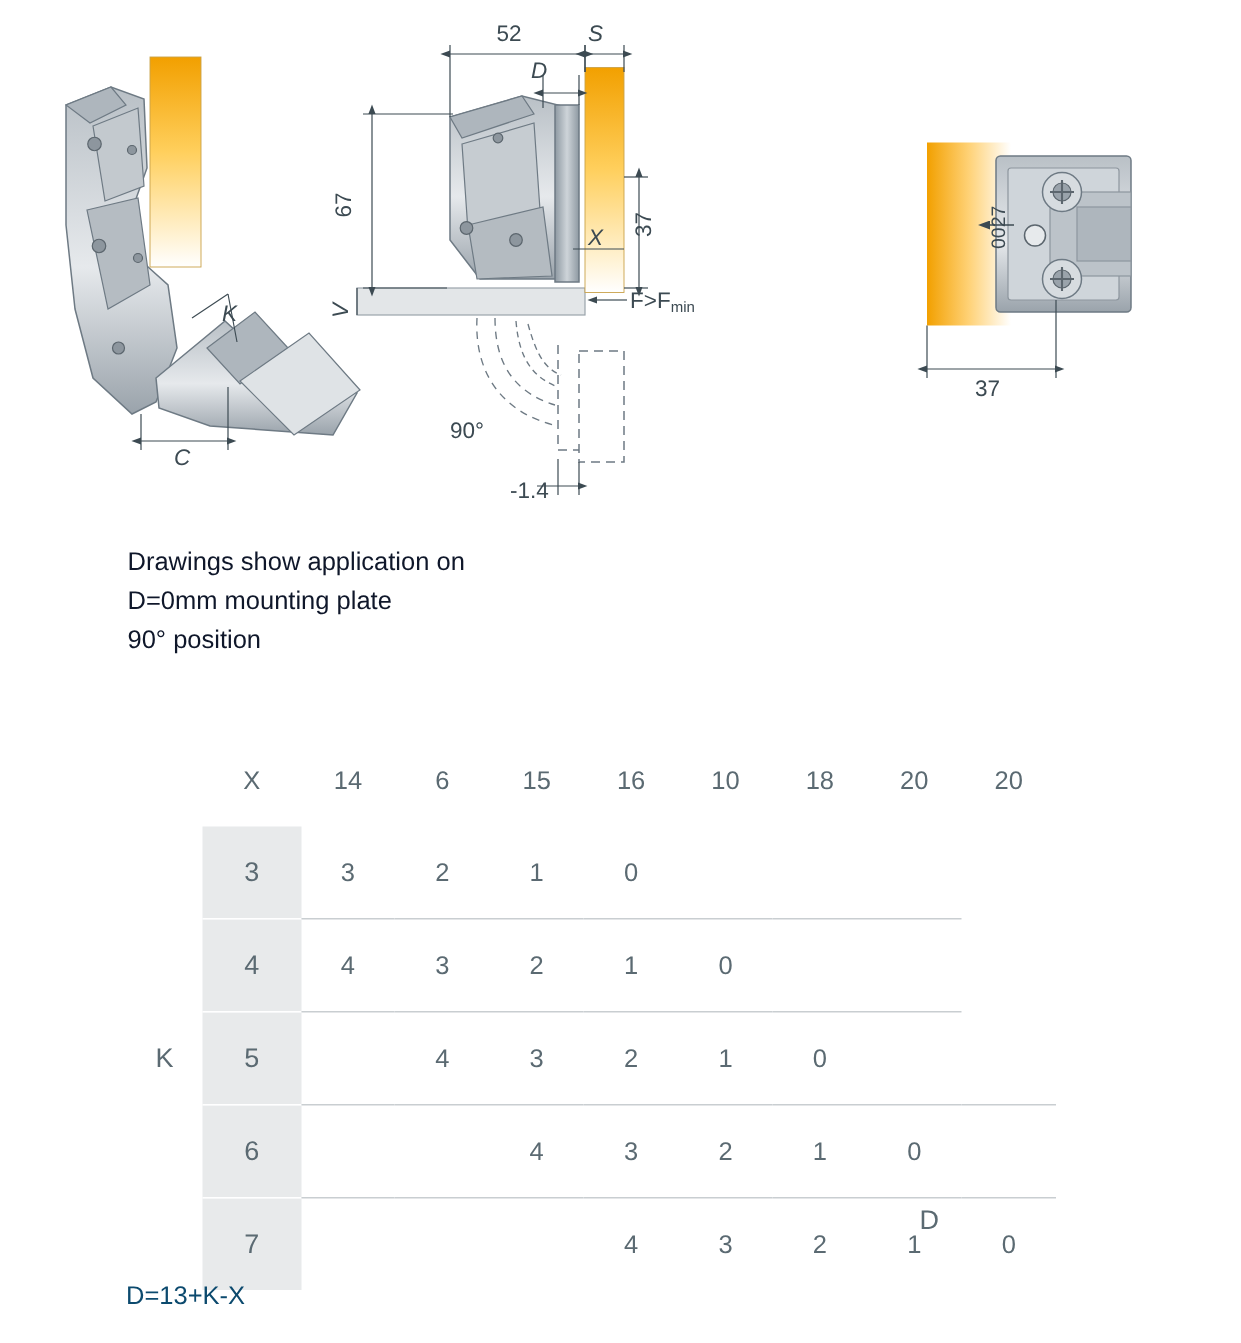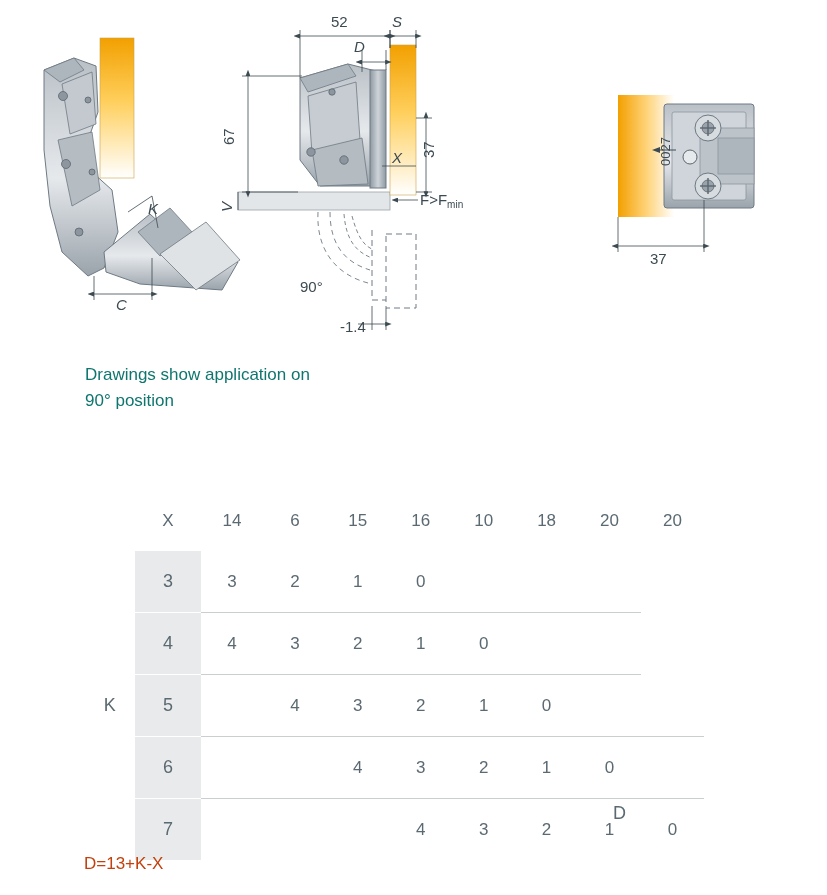--- a/index.html
+++ b/index.html
@@ -43,21 +43,21 @@
   .dimtxt.ital { font-style: italic; }
 
   
   .notes {
     position: absolute;
     left: 85px;
     top: 362px;
     width: 400px;
     font-size: 17px;
     line-height: 26px;
-    color: #0f766e;
+    color: #0f172a;
   }
   .notes div { white-space: nowrap; }
 
   
   .table-wrap {
     position: absolute;
     left: 84px;
     top: 490px;
     width: 640px;
   }
@@ -83,21 +83,21 @@
   .rowline td.col-krow { border-bottom: 1px solid #ffffff; }
   .kcell {
     font-size: 18px;
     color: #5b6a72;
   }
   .formula {
     position: absolute;
     left: 84px;
     top: 854px;
     font-size: 17px;
-    color: #c2410c;
+    color: #0c4a6e;
   }
 </style>
 </head>
 <body>
 
 <div class="page">
 
   <div class="drawings">
     <svg class="dwg" viewBox="0 0 827 350">
       <defs>
@@ -249,20 +249,21 @@
         <line x1="618" y1="217" x2="618" y2="252" stroke="#3c4a52" stroke-width="0.8"></line>
         <line x1="704" y1="200" x2="704" y2="252" stroke="#3c4a52" stroke-width="0.8"></line>
         <line x1="618" y1="246" x2="704" y2="246" stroke="#3c4a52" stroke-width="0.8" marker-start="url(#arrL)" marker-end="url(#arrR)"></line>
         <text class="dimtxt" x="650" y="264">37</text>
       </g>
     </svg>
   </div>
 
   <div class="notes">
     <div>Drawings show application on</div>
+    <div>D=0mm mounting plate</div>
     <div>90° position</div>
   </div>
 
   <div class="table-wrap">
     <table class="matrix">
       <tbody>
         <tr class="hdr-row">
           <td class="col-klabel"></td>
           <td class="col-krow" style="background:transparent">X</td>
           <td class="col-v">14</td>

